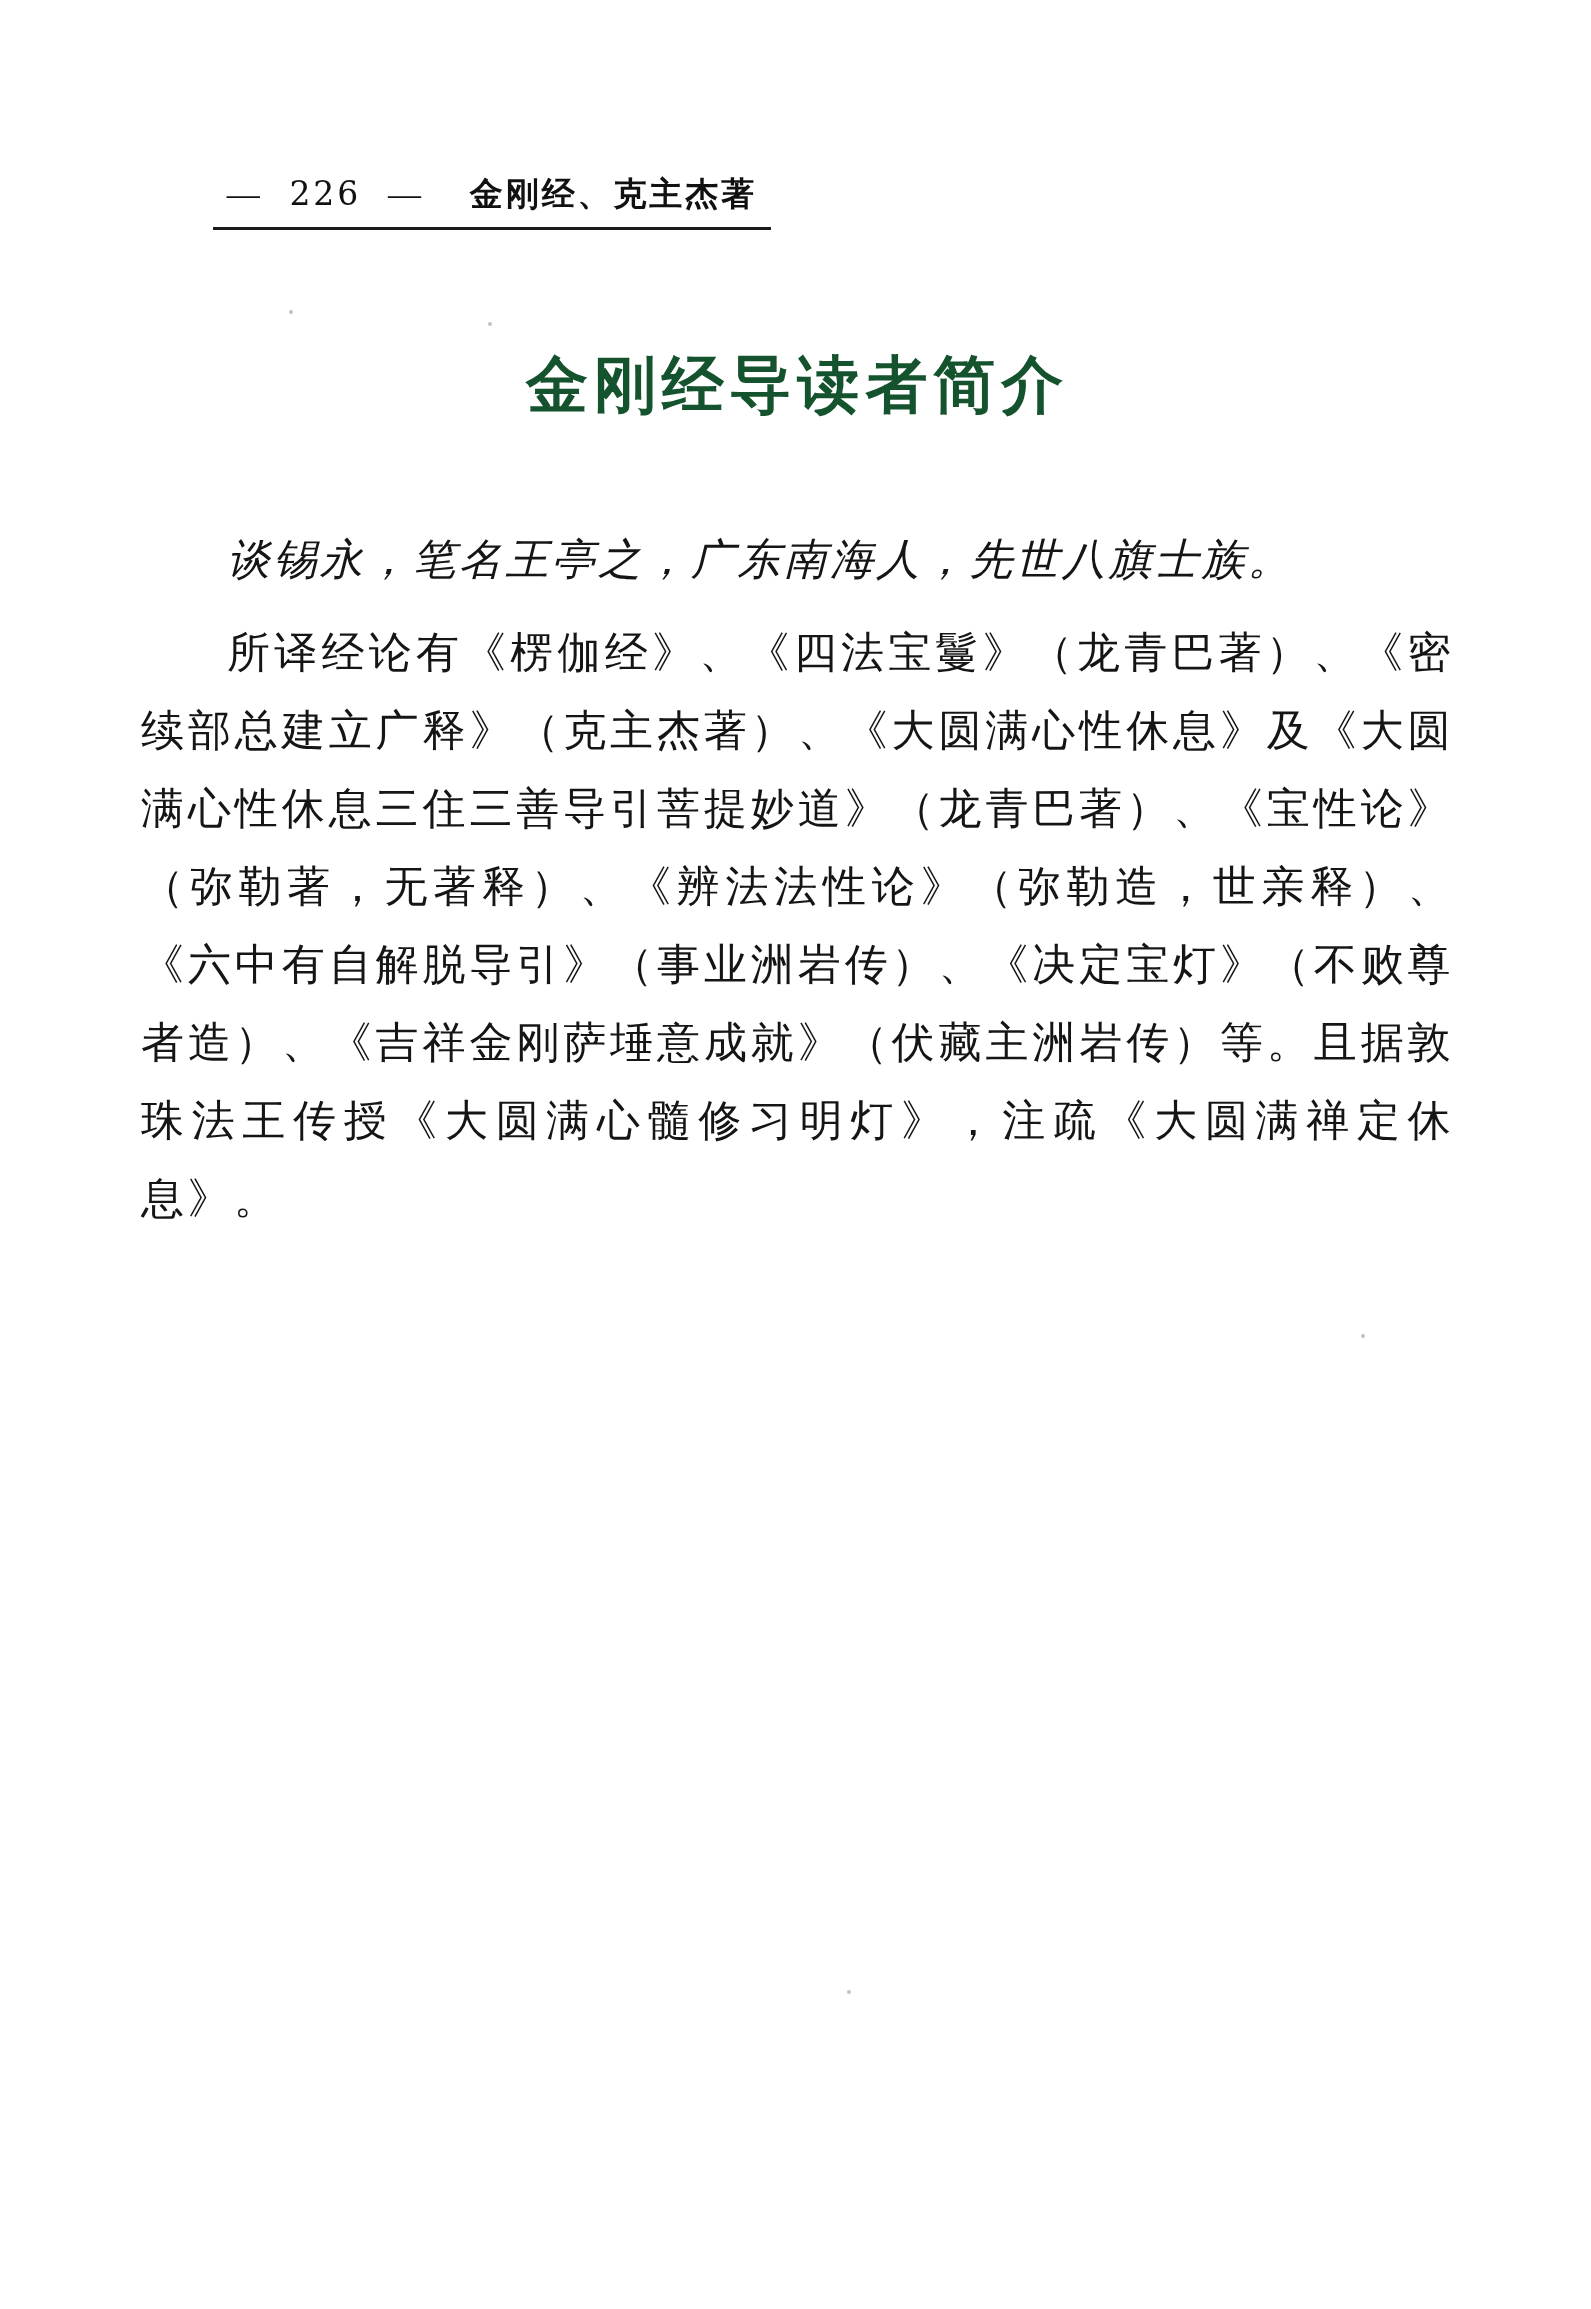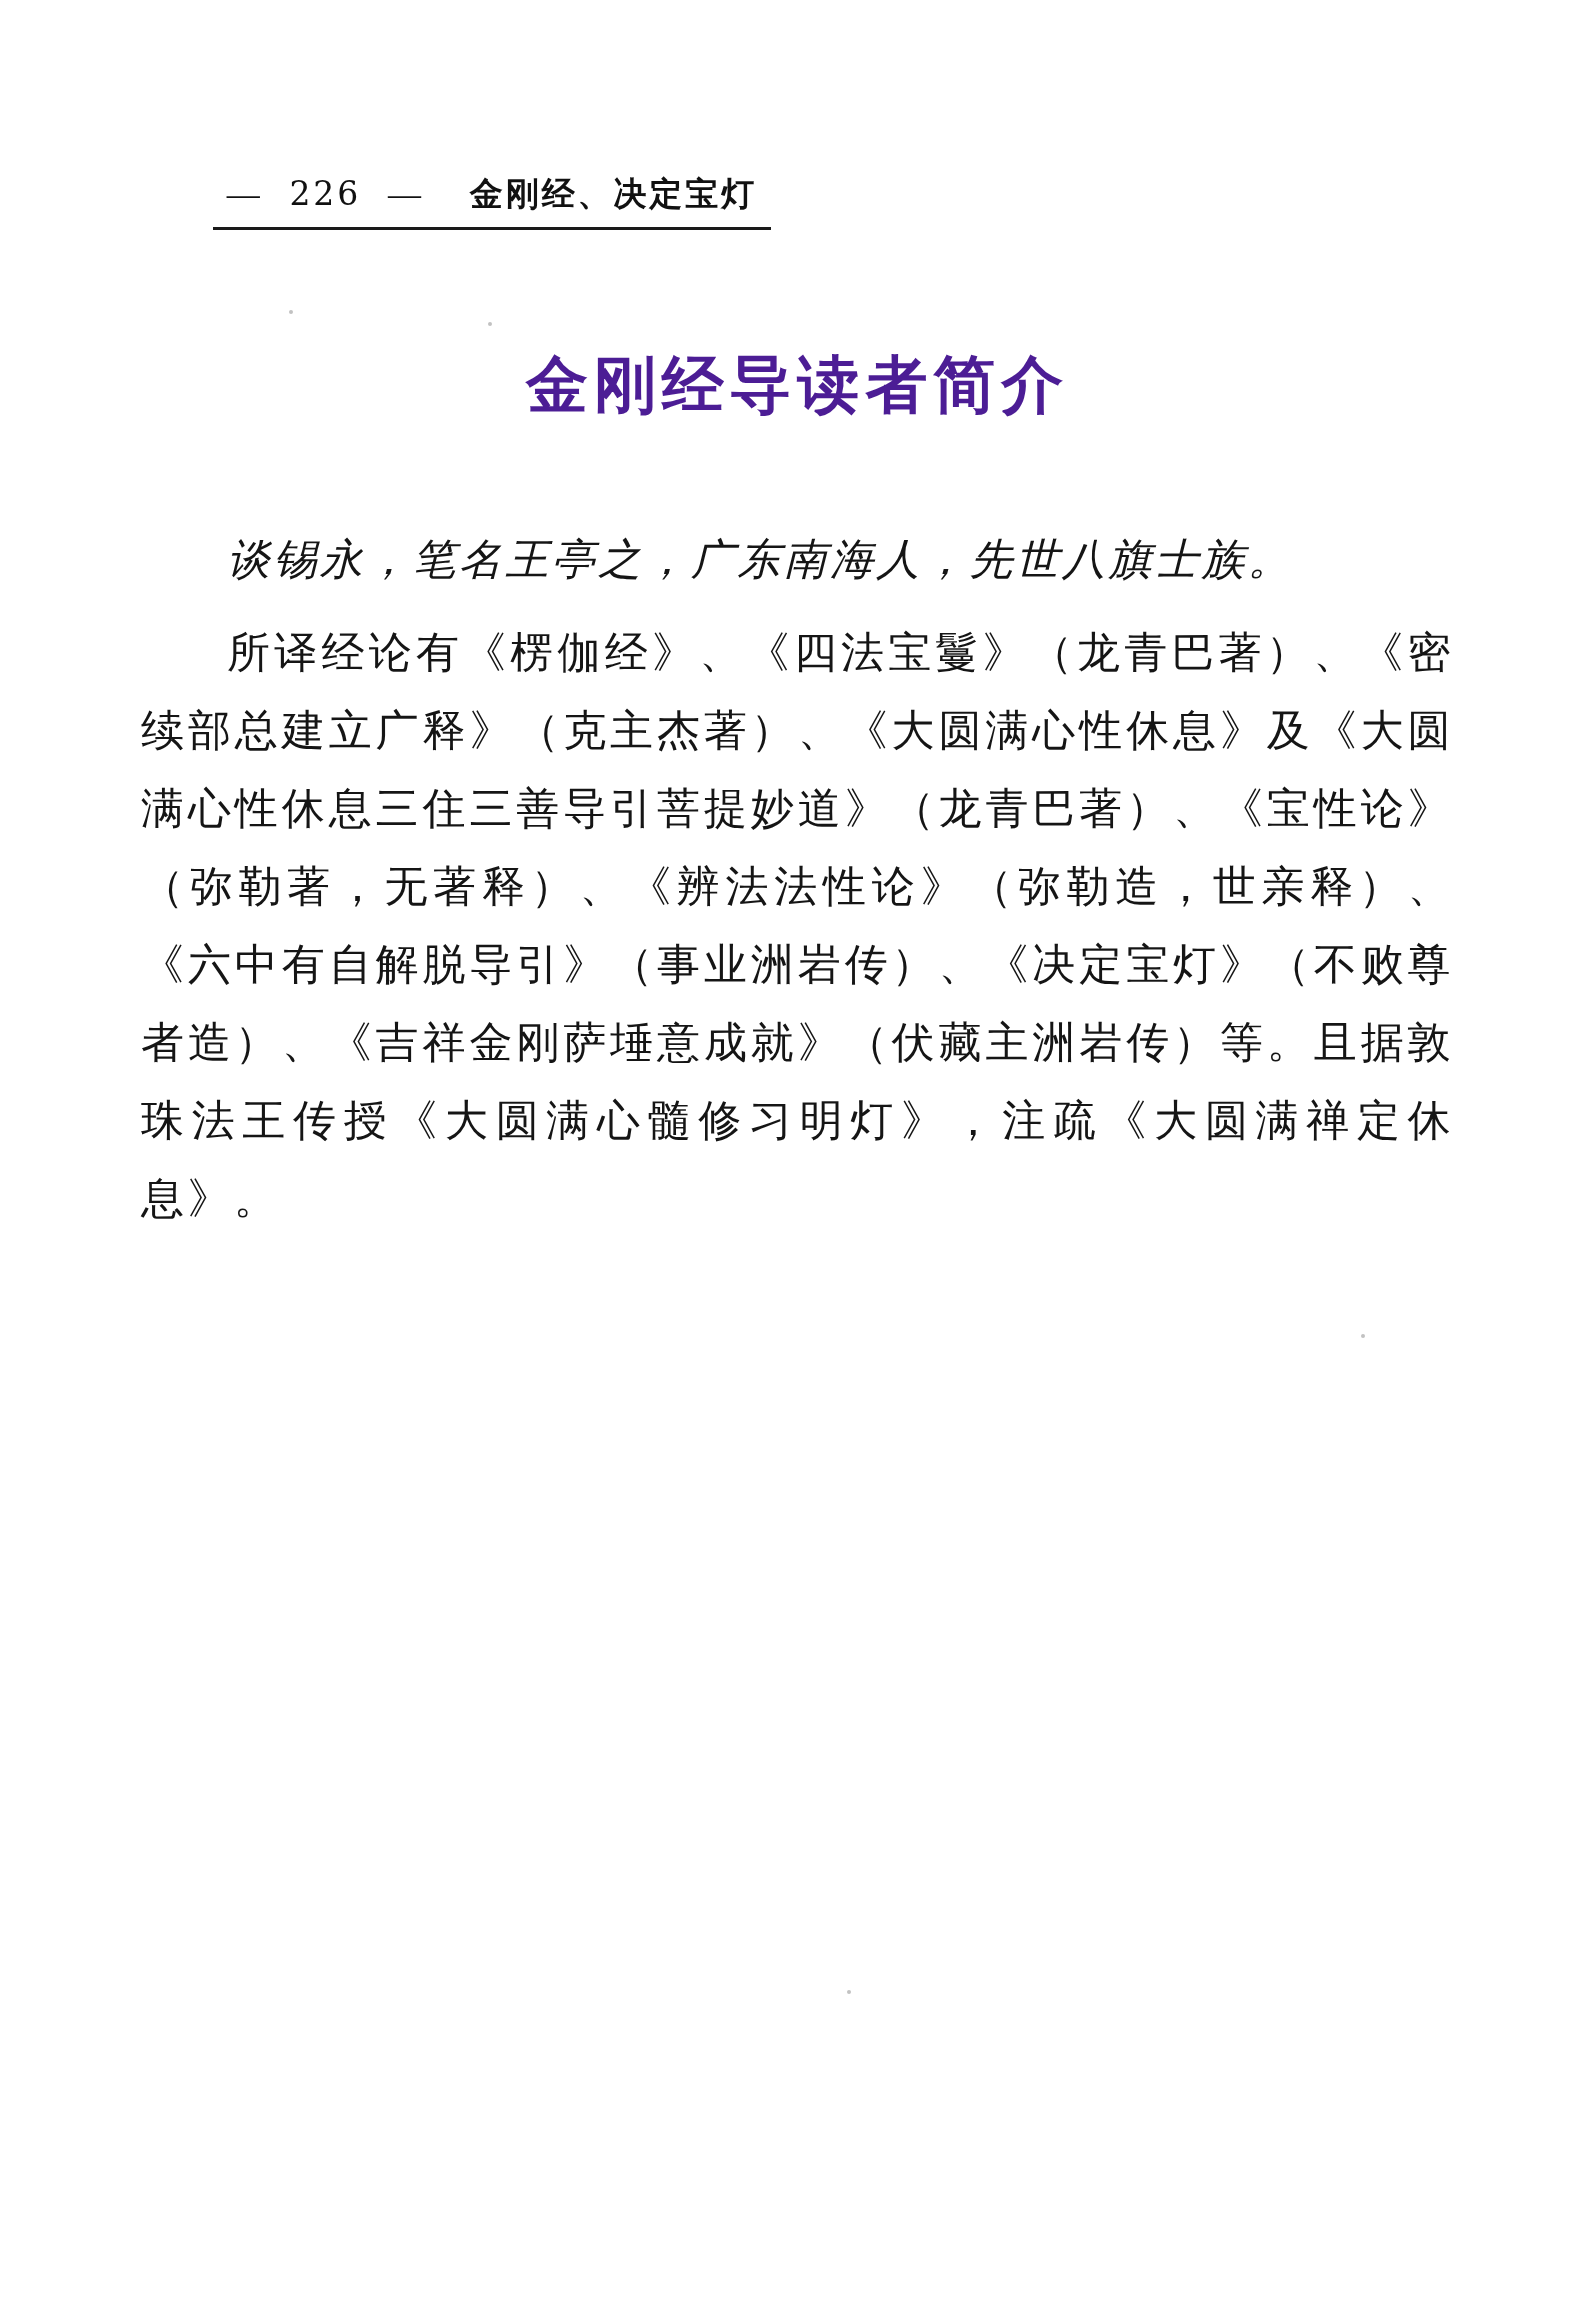--- a/index.html
+++ b/index.html
@@ -39,21 +39,21 @@
     padding-left: 25px;
     font-weight: 600;
   }
   .doc-title {
     margin: 113px 138px 0 141px;
     text-align: center;
     font-family: Liberation Sans, sans-serif;
     font-weight: bold;
     font-size: 62px;
     letter-spacing: 5.9px;
-    color: #4c1d95;
+    color: #14532d;
   }
   .content {
     margin: 94px 138px 0 141px;
   }
   .content p {
     margin: 0;
     font-size: 43px;
     line-height: 78px;
     letter-spacing: 3.4px;
     text-align: justify;
@@ -76,21 +76,21 @@
 </style>
 </head>
 <body>
 
 <div class="page">
 
   <div class="running-header">
     <span class="dash">—</span>
     <span class="page-num">226</span>
     <span class="dash">—</span>
-    <span class="book-title">金刚经、决定宝灯</span>
+    <span class="book-title">金刚经、克主杰著</span>
   </div>
 
   <h1 class="doc-title">金刚经导读者简介</h1>
 
   <div class="content">
       <p class="par-gap">谈锡永，笔名王亭之，广东南海人，先世八旗士族。</p>
       <p>所译经论有《楞伽经》、《四法宝鬘》（龙青巴著）、《密续部总建立广释》（克主杰著）、《大圆满心性休息》及《大圆满心性休息三住三善导引菩提妙道》（龙青巴著）、《宝性论》（弥勒著，无著释）、《辨法法性论》（弥勒造，世亲释）、《六中有自解脱导引》（事业洲岩传）、《决定宝灯》（不败尊者造）、《吉祥金刚萨埵意成就》（伏藏主洲岩传）等。且据敦珠法王传授《大圆满心髓修习明灯》，注疏《大圆满禅定休息》。</p>
     </div>
 
   

